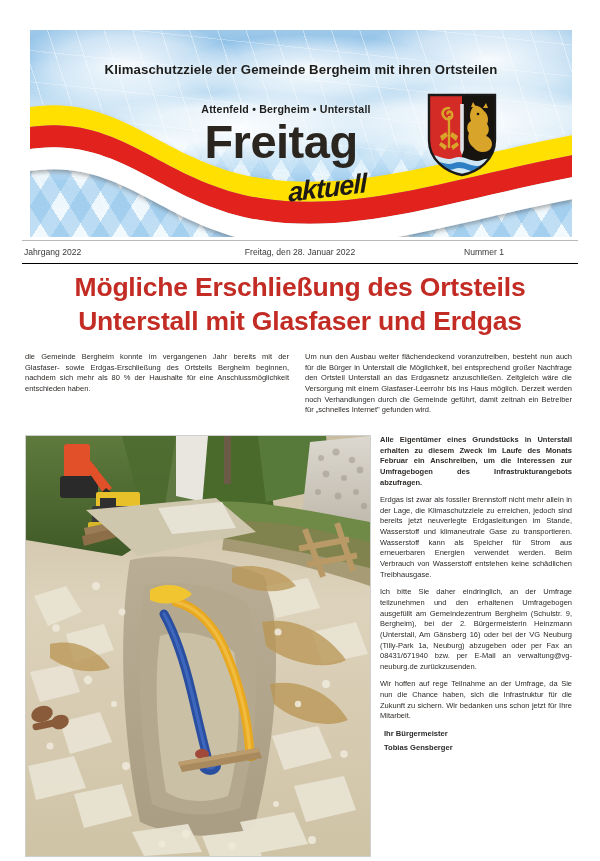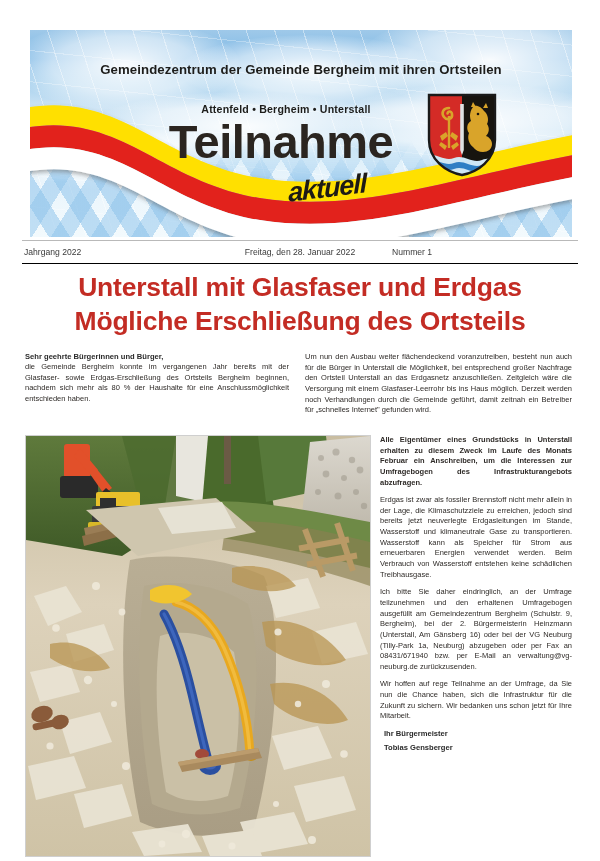--- a/index.html
+++ b/index.html
@@ -141,21 +141,21 @@
     height: 22px;
     border-top: 1px solid #b9b9b9;
     border-bottom: 1px solid #000000;
     display: flex;
     align-items: center;
     font-size: 8.6px;
     color: #3a3a3a;
   }
   .issue-left   { width: 33.33%; text-align: left; padding-left: 2px; }
   .issue-center { width: 33.33%; text-align: center; }
-  .issue-right  { width: 33.33%; text-align: left; padding-right: 2px; }
+  .issue-right  { width: 33.33%; text-align: center; padding-right: 2px; }
 
   
   .headline {
     position: absolute;
     left: 22px; top: 271px;
     width: 556px;
     text-align: center;
     color: #c32c24;
     font-size: 26.5px;
     font-weight: bold;
@@ -224,25 +224,25 @@
         <feDropShadow dx="0" dy="2.5" stdDeviation="2.2" flood-color="#4a4a4a" flood-opacity="0.45"></feDropShadow>
       </filter>
     </defs>
     <g filter="url(#softshadow)">
       <path d="M-6,78 C 90,60 130,132 230,148 C 330,164 430,126 548,104 L548,124 C 430,146 330,184 230,168 C 130,152 90,80 -6,98 Z" fill="#ffe000"></path>
       <path d="M-6,98 C 90,80 130,152 230,168 C 330,184 430,146 548,124 L548,146 C 430,168 330,206 230,190 C 130,174 90,102 -6,120 Z" fill="#e2231a"></path>
       <path d="M-6,120 C 90,102 130,174 230,190 C 330,206 430,168 548,146 L548,168 C 430,190 330,228 230,212 C 130,196 90,124 -6,142 Z" fill="#ffffff"></path>
     </g>
   </svg>
 
-  <div class="masthead-title">Gemeindezentrum der Gemeinde Bergheim mit ihren Ortsteilen</div>
+  <div class="masthead-title">Klimaschutzziele der Gemeinde Bergheim mit ihren Ortsteilen</div>
 
   <div class="masthead-villages">Attenfeld • Bergheim • Unterstall</div>
 
-  <div class="masthead-wordmark">Teilnahme</div>
+  <div class="masthead-wordmark">Freitag</div>
 
   <div class="masthead-aktuell">aktuell</div>
 
   <svg class="coa" viewBox="0 0 72 86">
     <defs>
       <clipPath id="shieldclip">
         <path d="M3,3 L69,3 L69,48 C69,68 52,80 36,83 C20,80 3,68 3,48 Z"></path>
       </clipPath>
     </defs>
     <path d="M3,3 L69,3 L69,48 C69,68 52,80 36,83 C20,80 3,68 3,48 Z" fill="#d42b26"></path>
@@ -278,26 +278,25 @@
   </svg>
 </div>
 
 <div class="issue-bar">
   <div class="issue-left">Jahrgang 2022</div>
   <div class="issue-center">Freitag, den 28. Januar 2022</div>
   <div class="issue-right">Nummer 1</div>
 </div>
 
 <div class="headline">
+  <div>Mögliche Erschließung des Ortsteils</div>
   <div>Unterstall  mit  Glasfaser und Erdgas</div>
-  <div>Mögliche Erschließung des Ortsteils</div>
 </div>
 
 <div class="col-left">
-  <p class="lead">Sehr geehrte Bürgerinnen und Bürger,</p>
   <p class="p">die Gemeinde Bergheim konnte im vergangenen Jahr bereits mit der Glasfaser- sowie Erdgas-Erschließung des Ortsteils Bergheim beginnen, nachdem sich mehr als 80 % der Haushalte für eine Anschlussmöglichkeit entschieden haben.</p>
 </div>
 
 <div class="col-right">
   <p class="p">Um nun den Ausbau weiter flächendeckend voranzutreiben, besteht nun auch für die Bürger in Unterstall die Möglichkeit, bei entsprechend großer Nachfrage den Ortsteil Unterstall an das Erdgasnetz anzuschließen. Zeitgleich wäre die Versorgung mit einem Glasfaser-Leerrohr bis ins Haus möglich. Derzeit werden noch Verhandlungen durch die Gemeinde geführt, damit zeitnah ein Betreiber für „schnelles Internet" gefunden wird.</p>
 </div>
 
 <div class="col-right-lower">
   <p class="p bold">Alle Eigentümer eines Grundstücks in Unterstall erhalten zu diesem Zweck im Laufe des Monats Februar ein Anschreiben, um die Interessen zur Umfragebogen des Infrastrukturangebots abzufragen.</p>
   <p class="p">Erdgas ist zwar als fossiler Brennstoff nicht mehr allein in der Lage, die Klimaschutzziele zu erreichen, jedoch sind bereits jetzt neuverlegte Erdgasleitungen im Stande, Wasserstoff und klimaneutrale Gase zu transportieren. Wasserstoff kann als Speicher für Strom aus erneuerbaren Energien verwendet werden. Beim Verbrauch von Wasserstoff entstehen keine schädlichen Treibhausgase.</p>

